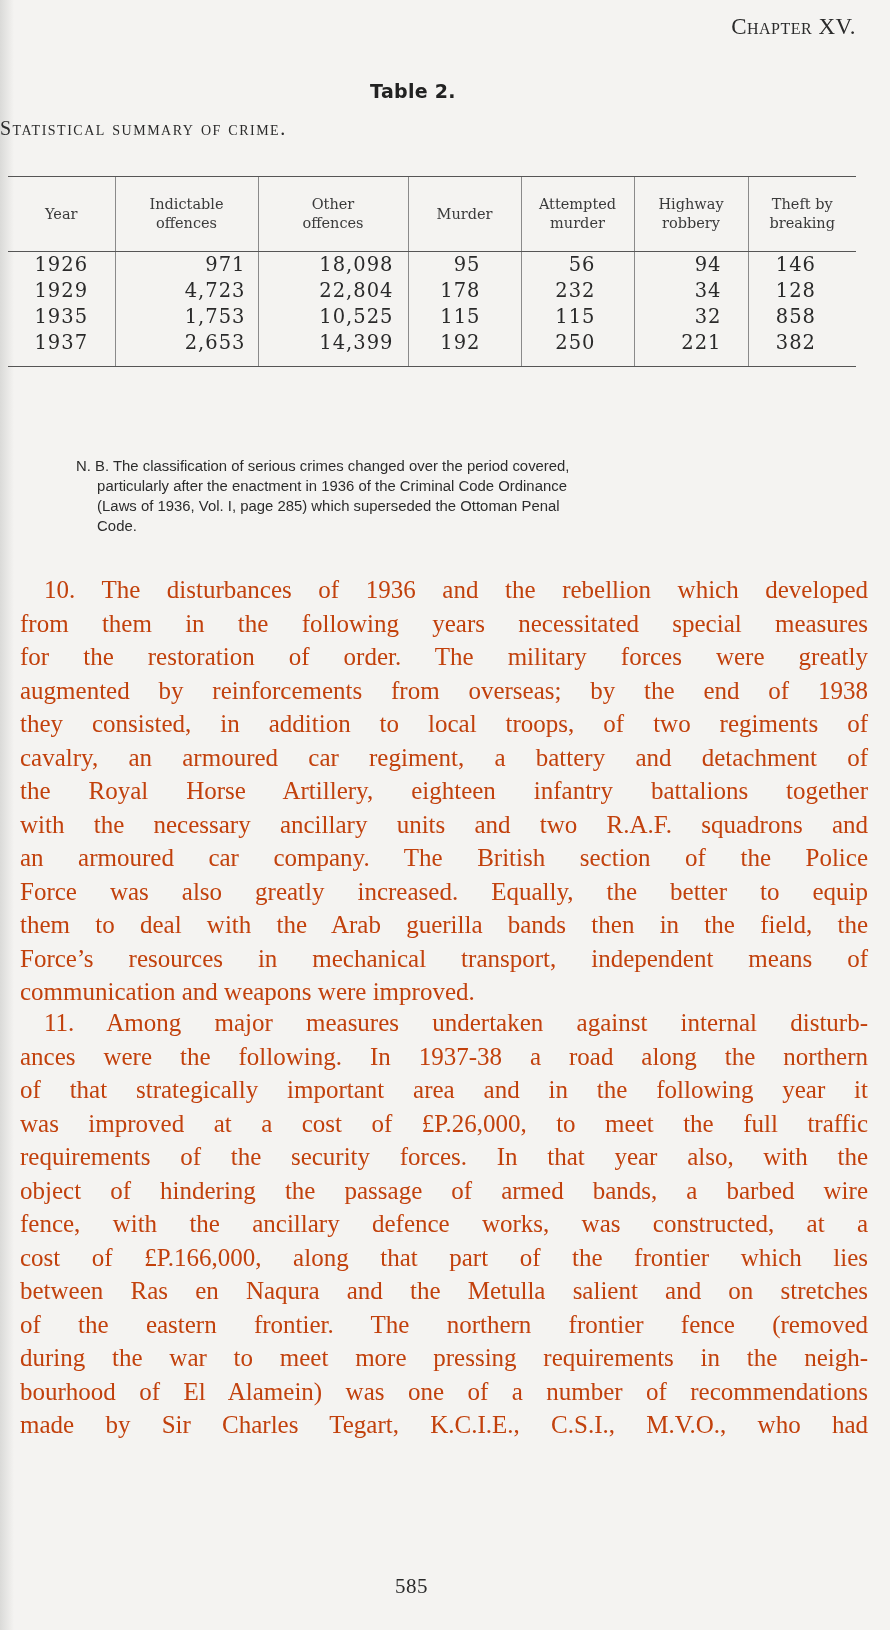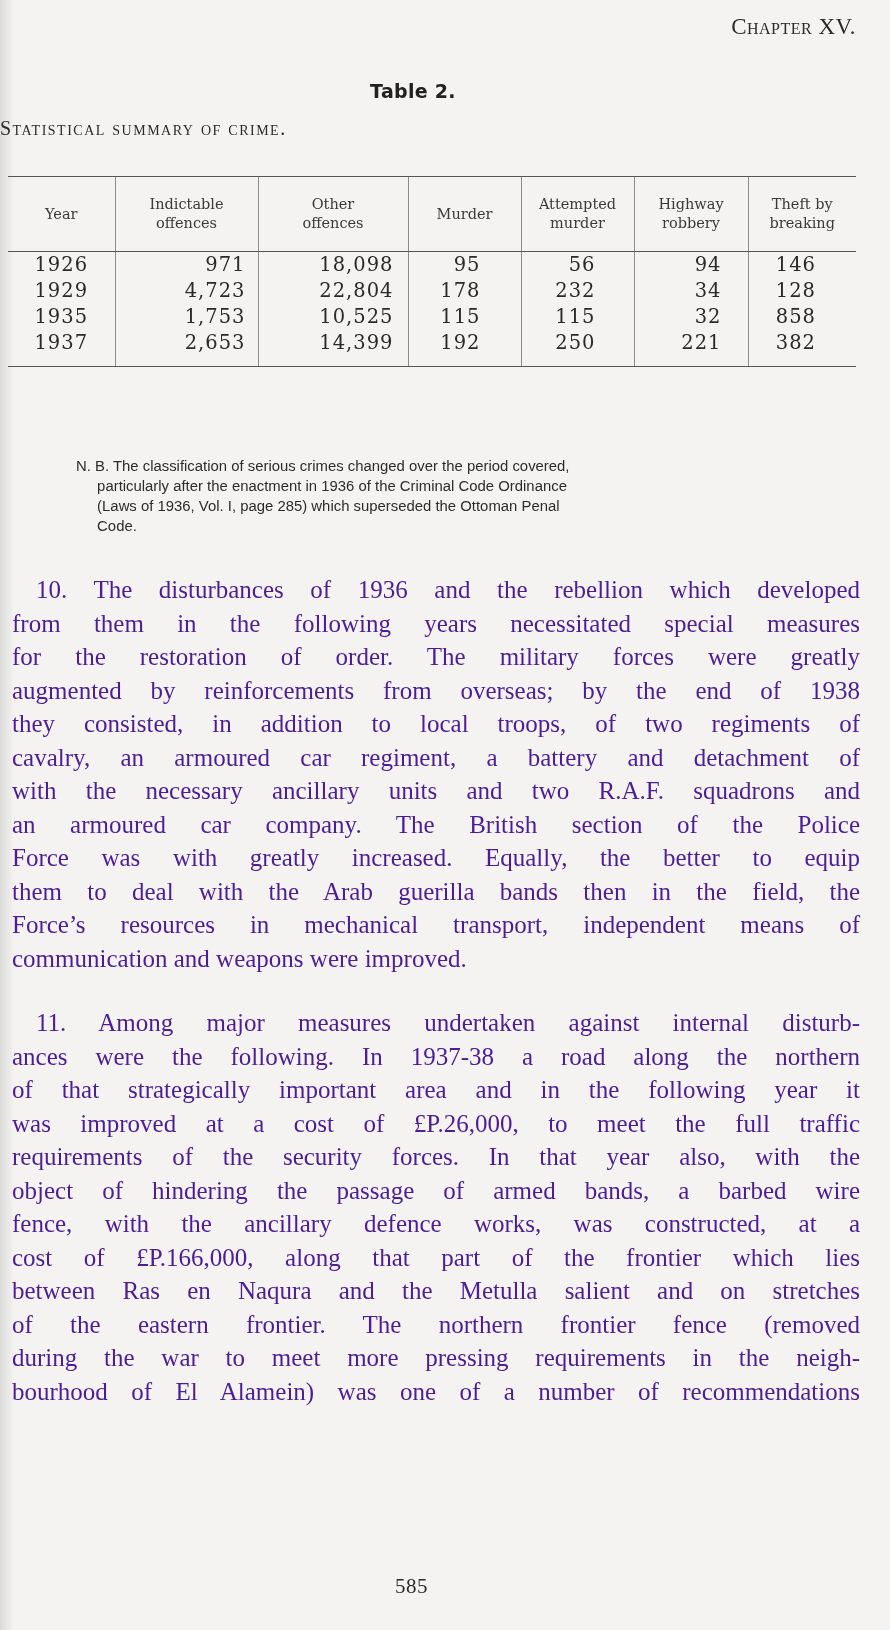--- a/index.html
+++ b/index.html
@@ -113,26 +113,26 @@
       line-height: 20px;
       color: #2c2c2c;
       text-align: justify;
       transform: scaleX(0.96);
       transform-origin: left top;
     }
     .note .cont { padding-left: 22px; display: block; }
 
     .body-text {
       position: absolute;
-      left: 12px;
+      left: 20px;
       width: 848px;
       font-family: "Liberation Serif", serif;
       font-size: 25px;
       line-height: 33.5px;
-      color: #4c1d95;
+      color: #c2410c;
       text-align: justify;
       text-align-last: left;
     }
     .body-text .line {
       display: block;
       text-align: justify;
       text-align-last: justify;
       white-space: nowrap;
     }
     .body-text .line.last {
@@ -232,35 +232,37 @@
   <span class="cont">Code.</span>
 </div>
 
 <div class="body-text para10" id="para-0">
     <span class="line indent">10. The disturbances of 1936 and the rebellion which developed</span>
     <span class="line">from them in the following years necessitated special measures</span>
     <span class="line">for the restoration of order. The military forces were greatly</span>
     <span class="line">augmented by reinforcements from overseas; by the end of 1938</span>
     <span class="line">they consisted, in addition to local troops, of two regiments of</span>
     <span class="line">cavalry, an armoured car regiment, a battery and detachment of</span>
+    <span class="line">the Royal Horse Artillery, eighteen infantry battalions together</span>
     <span class="line">with the necessary ancillary units and two R.A.F. squadrons and</span>
     <span class="line">an armoured car company. The British section of the Police</span>
-    <span class="line">Force was with greatly increased. Equally, the better to equip</span>
+    <span class="line">Force was also greatly increased. Equally, the better to equip</span>
     <span class="line">them to deal with the Arab guerilla bands then in the field, the</span>
     <span class="line">Force’s resources in mechanical transport, independent means of</span>
     <span class="line last">communication and weapons were improved.</span>
   </div>
 <div class="body-text para11" id="para-1">
     <span class="line indent">11. Among major measures undertaken against internal disturb-</span>
     <span class="line">ances were the following. In 1937-38 a road along the northern</span>
     <span class="line">of that strategically important area and in the following year it</span>
     <span class="line">was improved at a cost of £P.26,000, to meet the full traffic</span>
     <span class="line">requirements of the security forces. In that year also, with the</span>
     <span class="line">object of hindering the passage of armed bands, a barbed wire</span>
     <span class="line">fence, with the ancillary defence works, was constructed, at a</span>
     <span class="line">cost of £P.166,000, along that part of the frontier which lies</span>
     <span class="line">between Ras en Naqura and the Metulla salient and on stretches</span>
     <span class="line">of the eastern frontier. The northern frontier fence (removed</span>
     <span class="line">during the war to meet more pressing requirements in the neigh-</span>
     <span class="line">bourhood of El Alamein) was one of a number of recommendations</span>
+    <span class="line">made by Sir Charles Tegart, K.C.I.E., C.S.I., M.V.O., who had</span>
   </div>
 
 <div class="folio">585</div>
 
 </body></html>

